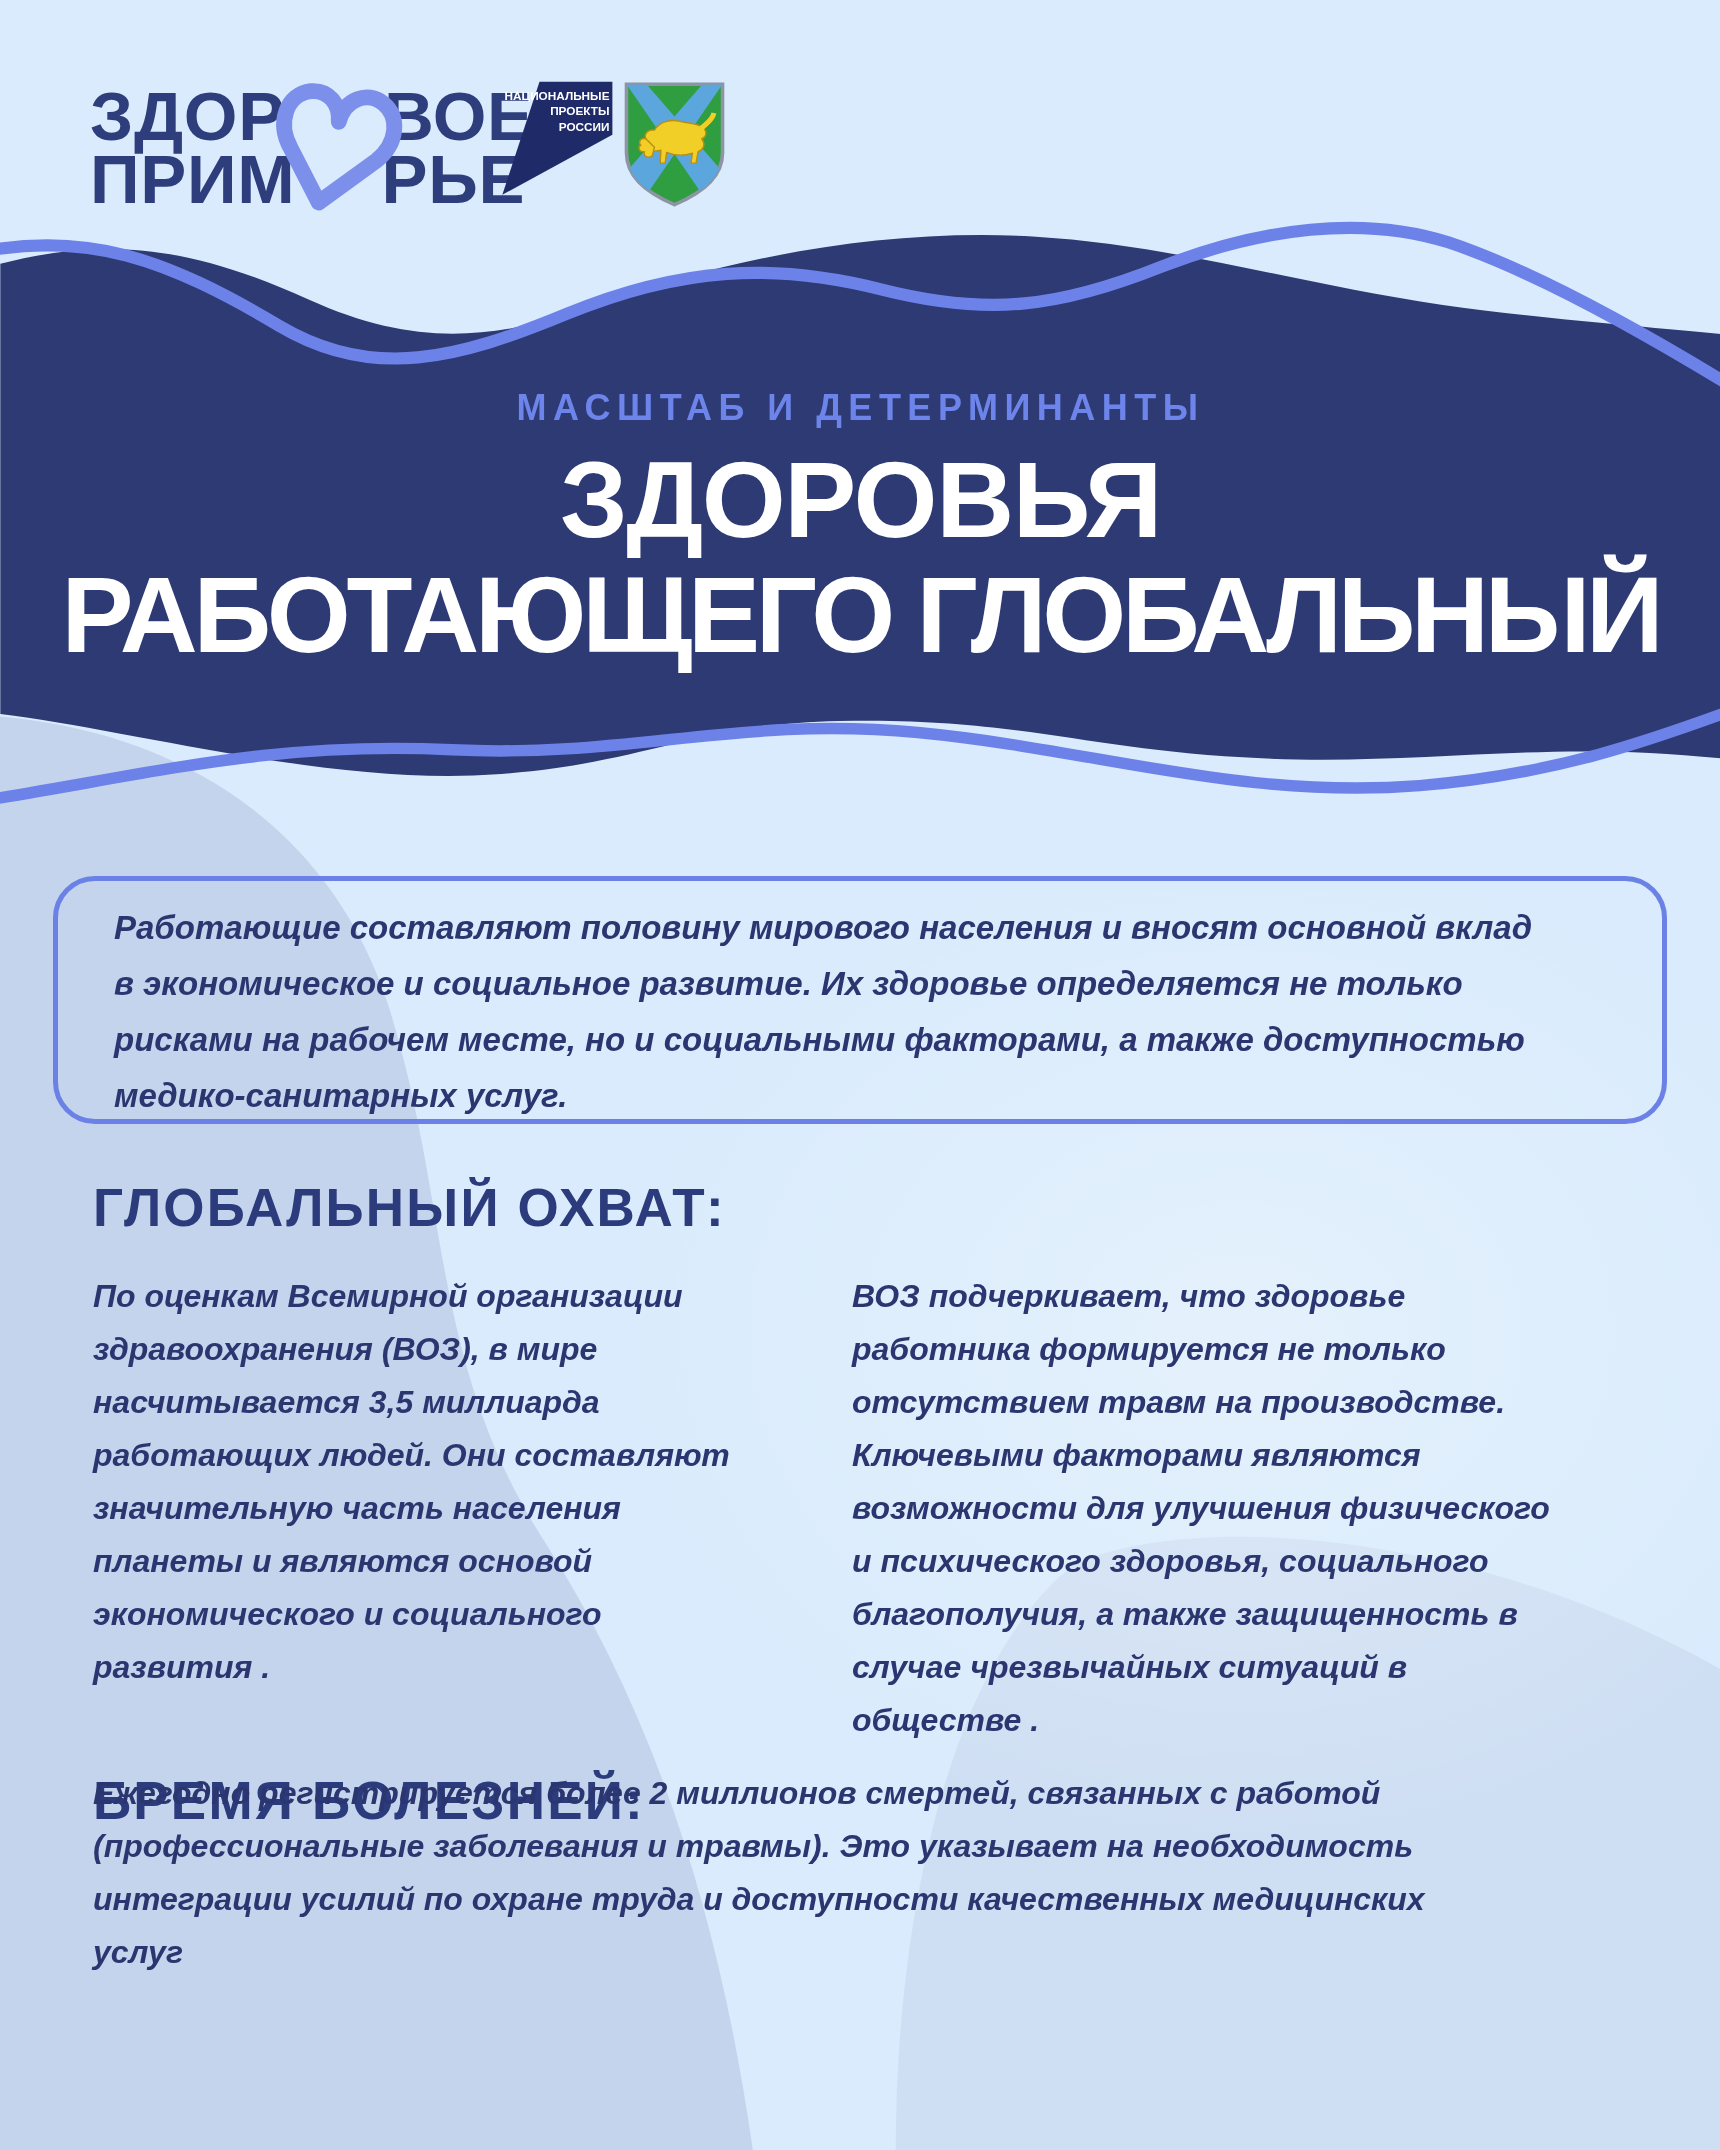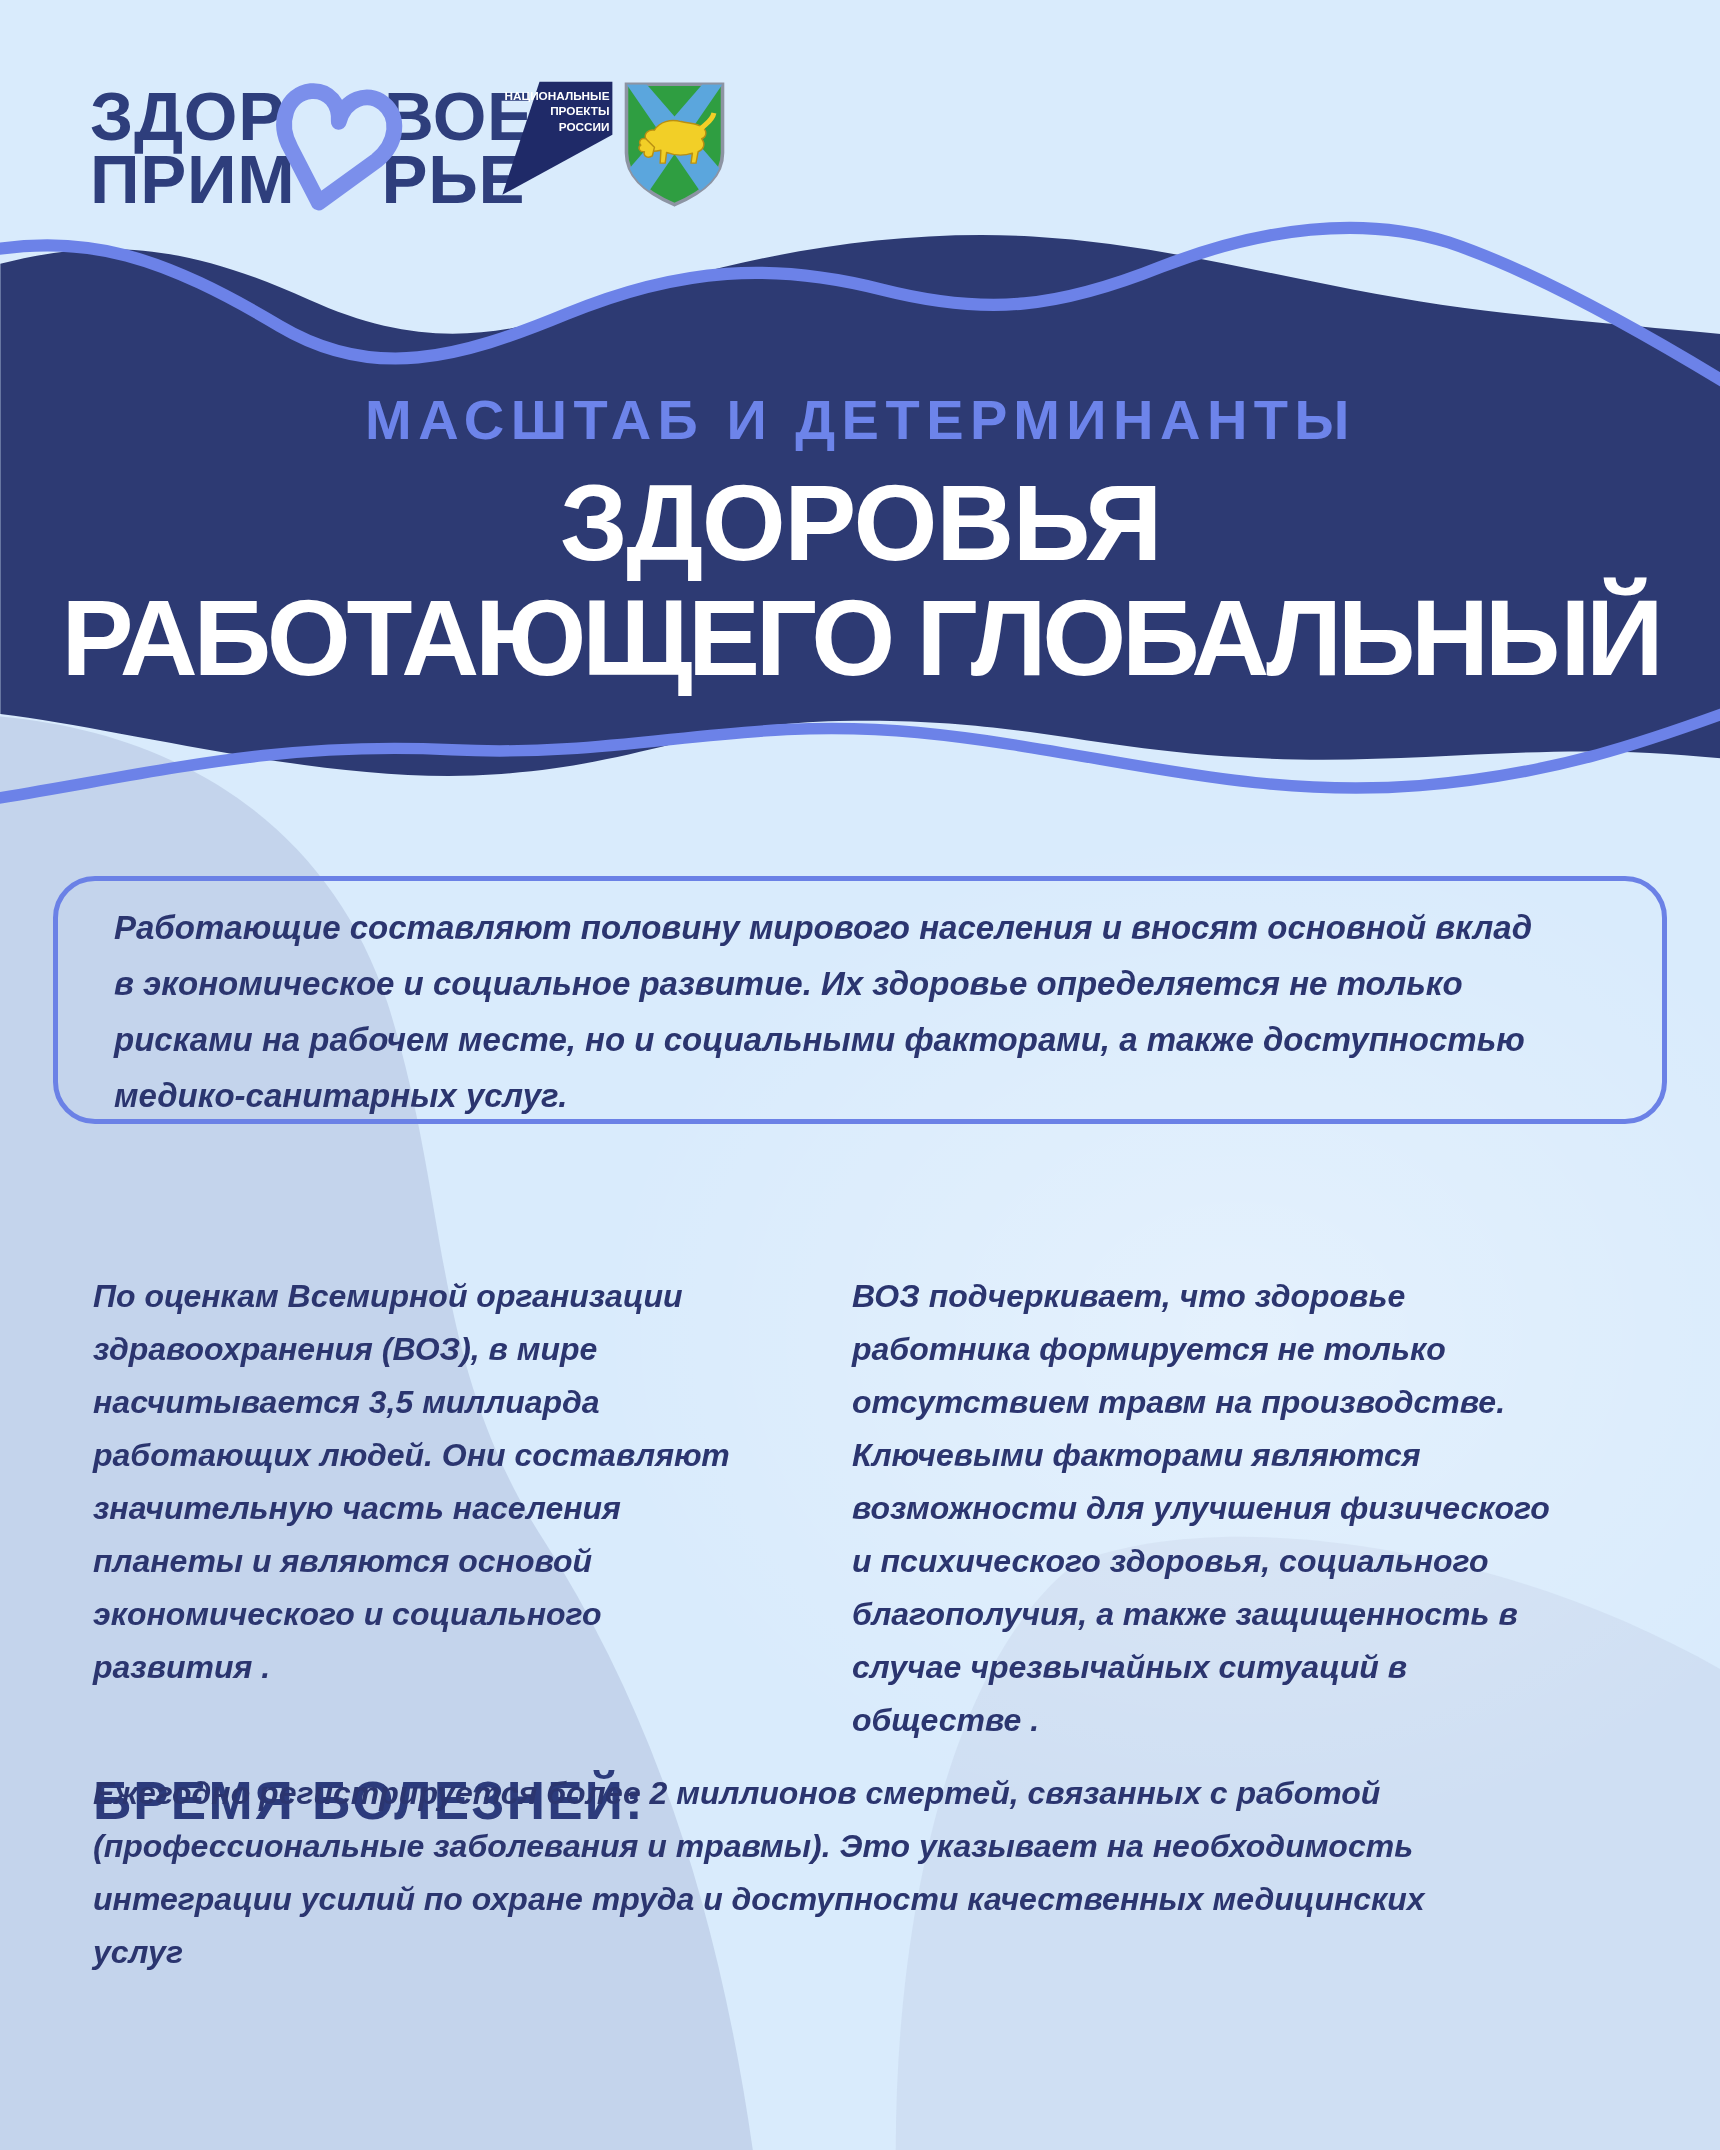--- a/index.html
+++ b/index.html
@@ -26,21 +26,21 @@
   .logo .gap2{display:inline-block;width:86px;}
   .logo-heart{position:absolute;left:166px;top:-13px;z-index:6;}
 
   .np-logo{position:absolute;left:498px;top:79px;z-index:5;}
   .emblem{position:absolute;left:622px;top:80px;z-index:5;}
 
   
   .banner-svg{position:absolute;left:0;top:0;z-index:2;}
   .banner-text{position:absolute;left:0;top:387px;width:1721px;text-align:center;z-index:3;}
   .kicker{
-    font-size:56px;font-weight:800;letter-spacing:6.5px;
+    font-size:36px;font-weight:800;letter-spacing:6.5px;
     color:#6d84ea;margin:0 0 14.3px 0;
   }
   .big-title{
     color:#ffffff;font-weight:800;font-size:108px;line-height:1.06;
     letter-spacing:-1.4px;margin:0;
   }
   .big-title.l2{letter-spacing:-4.3px;}
 
   
   .intro-box{
@@ -153,20 +153,21 @@
     <div class="big-title l2">РАБОТАЮЩЕГО ГЛОБАЛЬНЫЙ</div>
   </div>
 
   <div class="intro-box">
     <div class="intro-text">Работающие составляют половину мирового населения и вносят основной вклад
 в экономическое и социальное развитие. Их здоровье определяется не только
 рисками на рабочем месте, но и социальными факторами, а также доступностью
 медико-санитарных услуг.</div>
   </div>
 
+  <div class="sec-heading h-global">ГЛОБАЛЬНЫЙ ОХВАТ:</div>
   <div class="sec-body b-global">По оценкам Всемирной организации
 здравоохранения (ВОЗ), в мире
 насчитывается 3,5 миллиарда
 работающих людей. Они составляют
 значительную часть населения
 планеты и являются основой
 экономического и социального
 развития .</div>
 
   <div class="sec-body b-complex">ВОЗ подчеркивает, что здоровье

